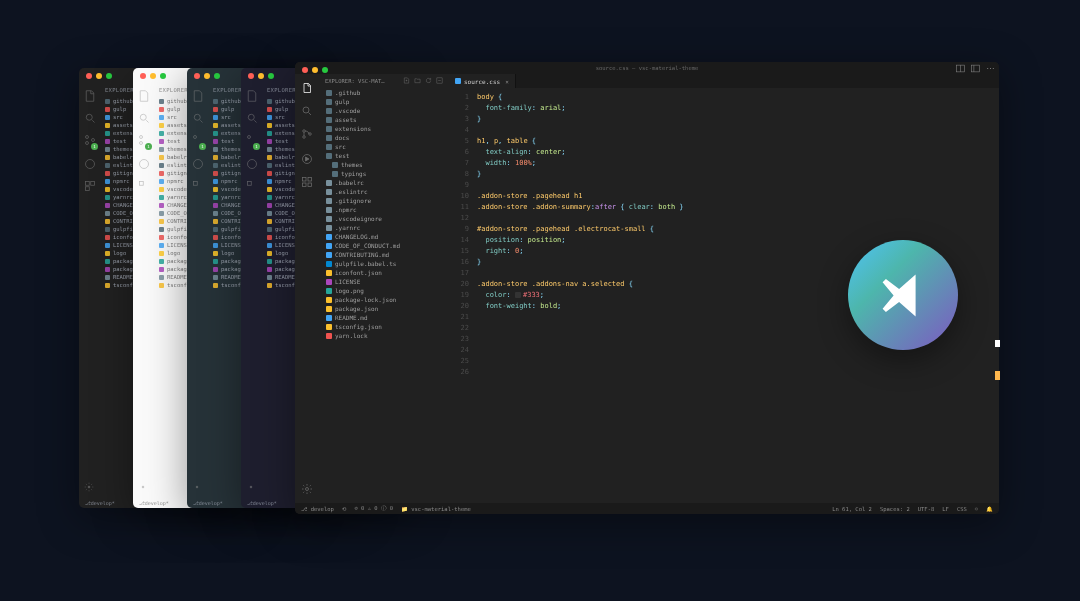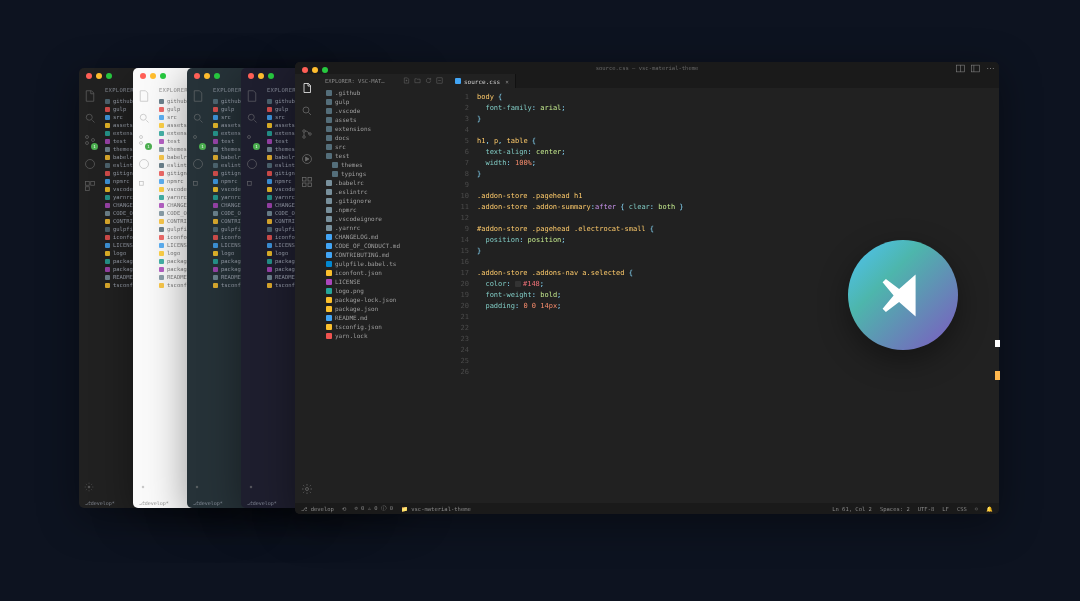--- a/index.html
+++ b/index.html
@@ -933,26 +933,26 @@
               <div class="ln"><span class="tok-sel">h1</span><span class="tok-punc">,</span> <span class="tok-sel">p</span><span class="tok-punc">,</span> <span class="tok-sel">table</span> <span class="tok-punc">{</span></div>
               <div class="ln">  <span class="tok-prop">text-align</span><span class="tok-punc">:</span> <span class="tok-val">center</span><span class="tok-punc">;</span></div>
               <div class="ln">  <span class="tok-prop">width</span><span class="tok-punc">:</span> <span class="tok-num">100%</span><span class="tok-punc">;</span></div>
               <div class="ln"><span class="tok-punc">}</span></div>
               <div class="ln">&nbsp;</div>
               <div class="ln"><span class="tok-sel">.addon-store .pagehead h1</span></div>
               <div class="ln"><span class="tok-sel">.addon-store .addon-summary</span><span class="tok-punc">:</span><span class="tok-kw">after</span> <span class="tok-punc">{</span> <span class="tok-prop">clear</span><span class="tok-punc">:</span> <span class="tok-val">both</span> <span class="tok-punc">}</span></div>
               <div class="ln">&nbsp;</div>
               <div class="ln"><span class="tok-sel">#addon-store .pagehead .electrocat-small</span> <span class="tok-punc">{</span></div>
               <div class="ln">  <span class="tok-prop">position</span><span class="tok-punc">:</span> <span class="tok-val">position</span><span class="tok-punc">;</span></div>
+              <div class="ln">  <span class="tok-prop">right</span><span class="tok-punc">:</span> <span class="tok-num">0</span><span class="tok-punc">;</span></div>
               <div class="ln"><span class="tok-punc">}</span></div>
               <div class="ln">&nbsp;</div>
               <div class="ln"><span class="tok-sel">.addon-store .addons-nav a.selected</span> <span class="tok-punc">{</span></div>
-              <div class="ln">  <span class="tok-prop">color</span><span class="tok-punc">:</span> <span class="sw" style="background:#333"></span><span class="tok-hex">#148</span><span class="tok-punc">;</span></div>
+              <div class="ln">  <span class="tok-prop">color</span><span class="tok-punc">:</span> <span class="sw" style="background:#333"></span><span class="tok-hex">#333</span><span class="tok-punc">;</span></div>
               <div class="ln">  <span class="tok-prop">font-weight</span><span class="tok-punc">:</span> <span class="tok-val">bold</span><span class="tok-punc">;</span></div>
-              <div class="ln">  <span class="tok-prop">padding</span><span class="tok-punc">:</span> <span class="tok-num">0 0 14px</span><span class="tok-punc">;</span></div>
             </div>
         </div>
       </div>
     </div>
 
     <div class="statusbar">
       <span>⎇ <span>develop</span></span>
       <span>⟲</span>
       <span>⊘ <span>0</span> ⚠ <span>0</span> ⓘ <span>0</span></span>
       <span>📁 <span>vsc-material-theme</span></span>

